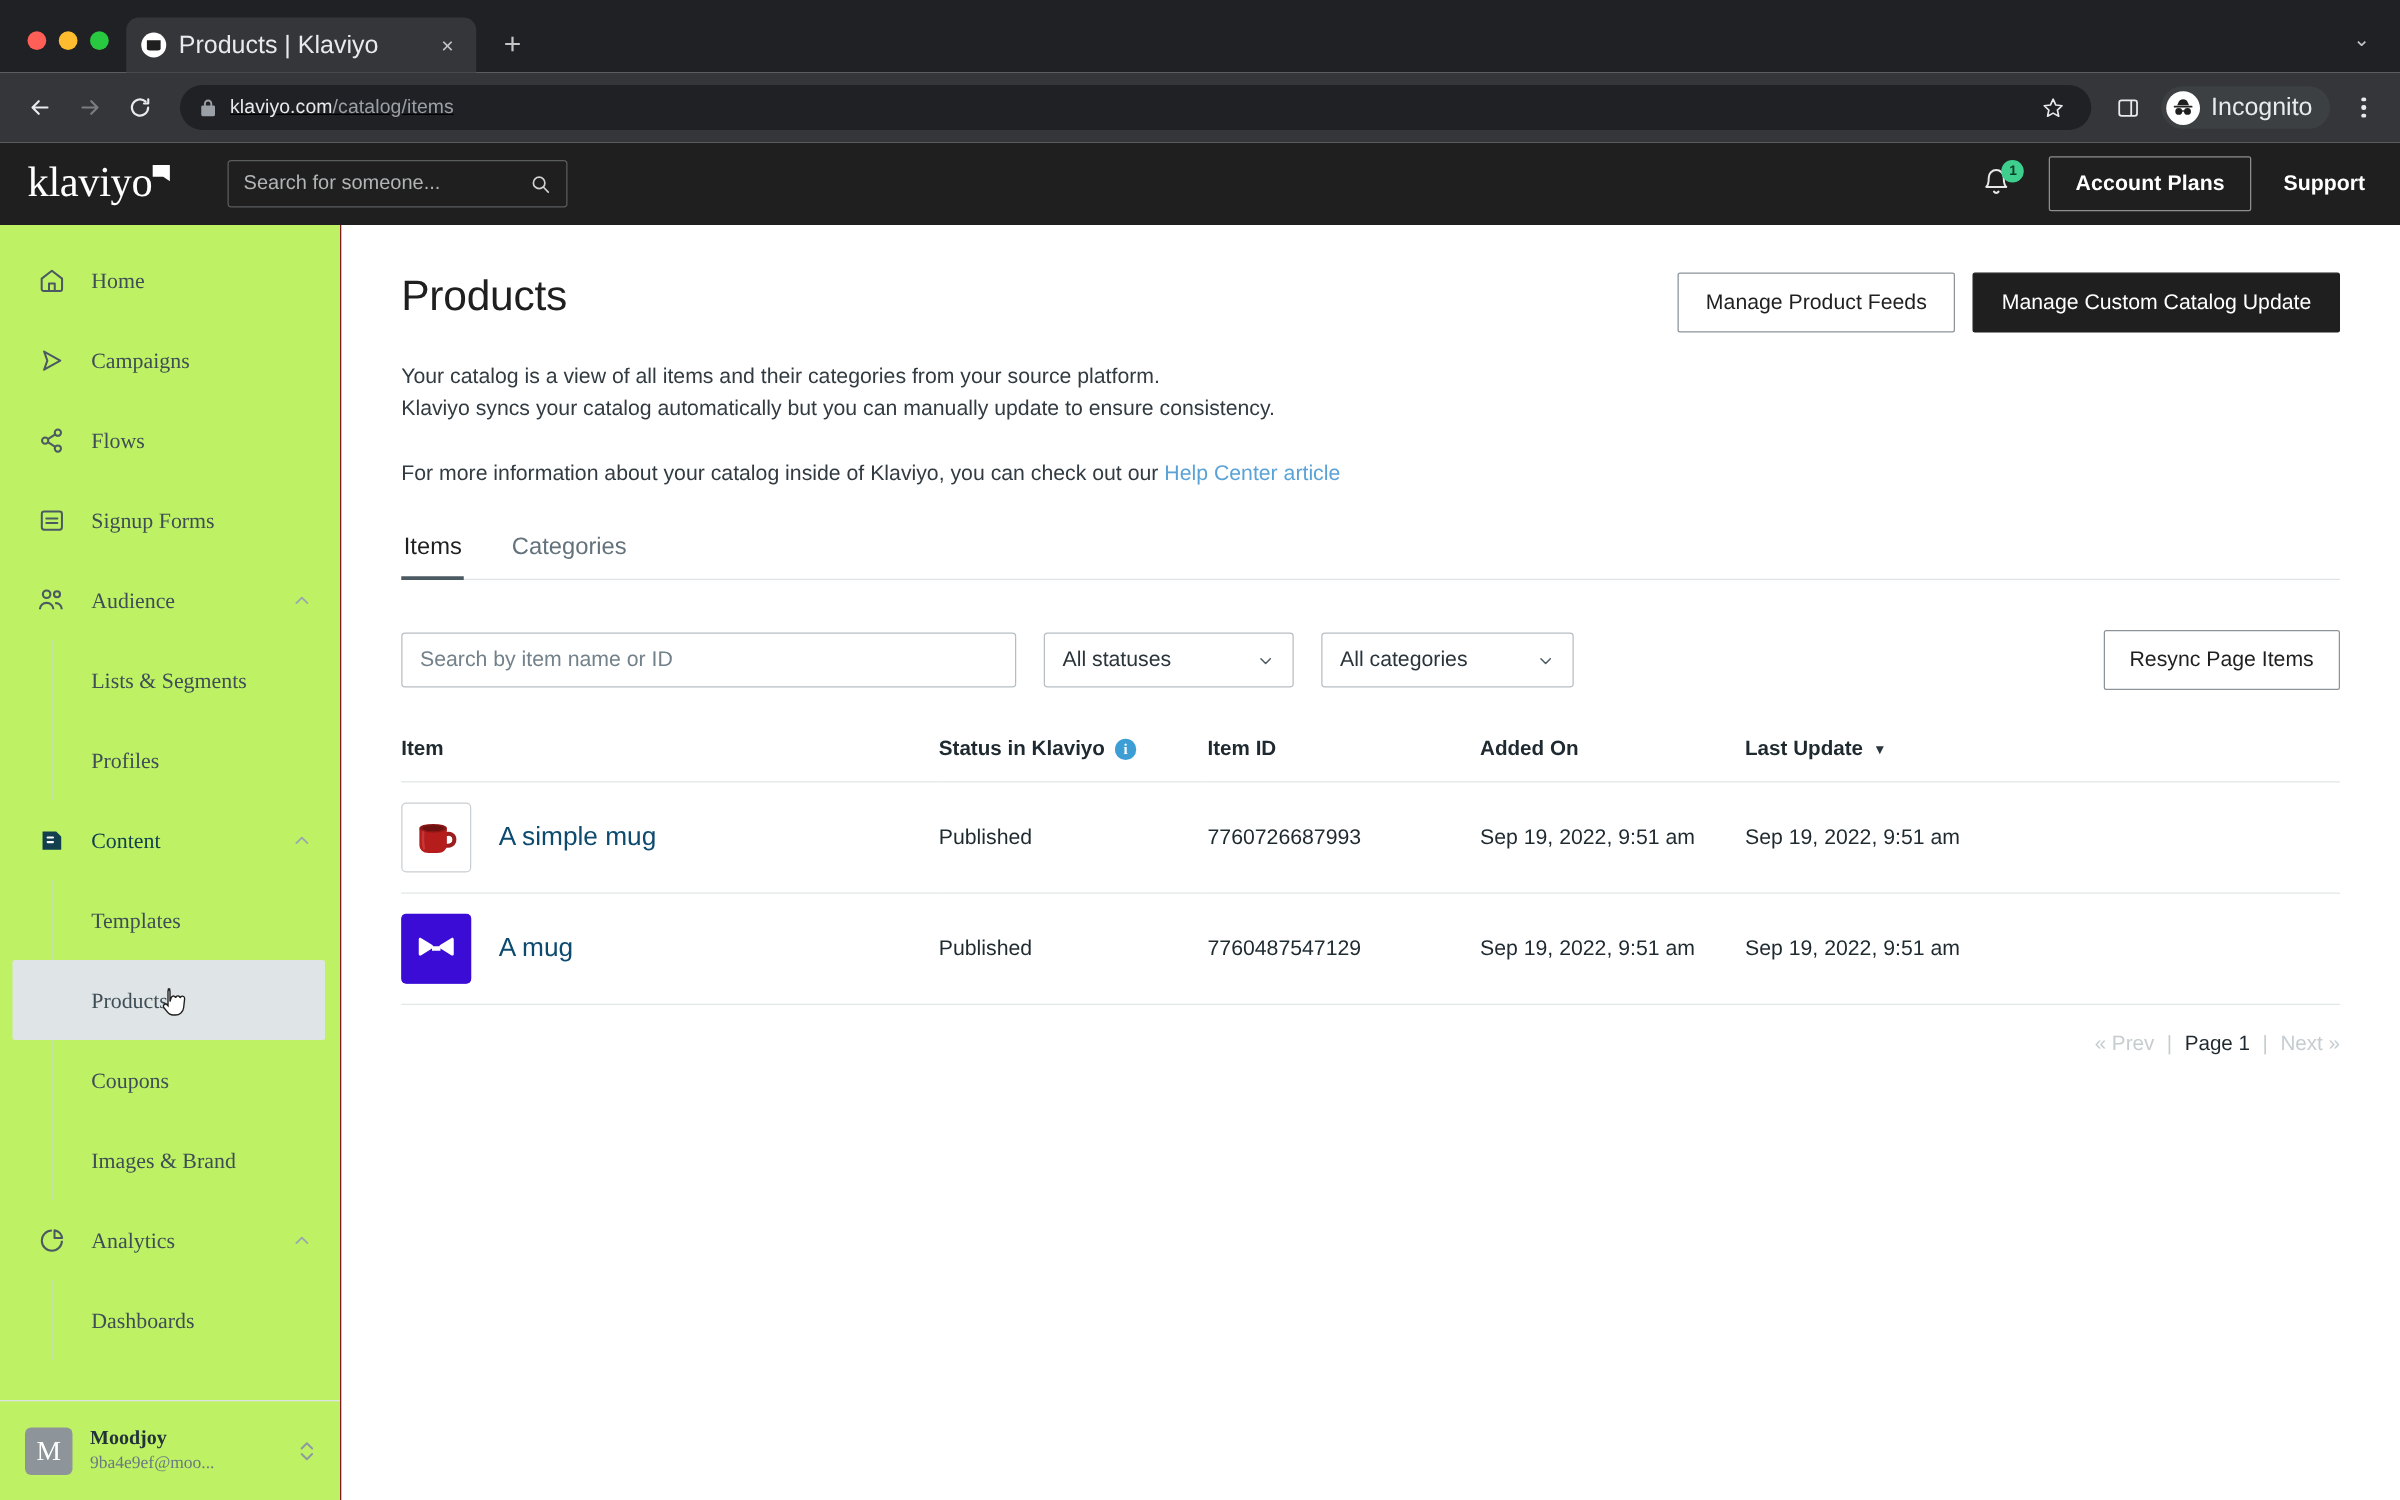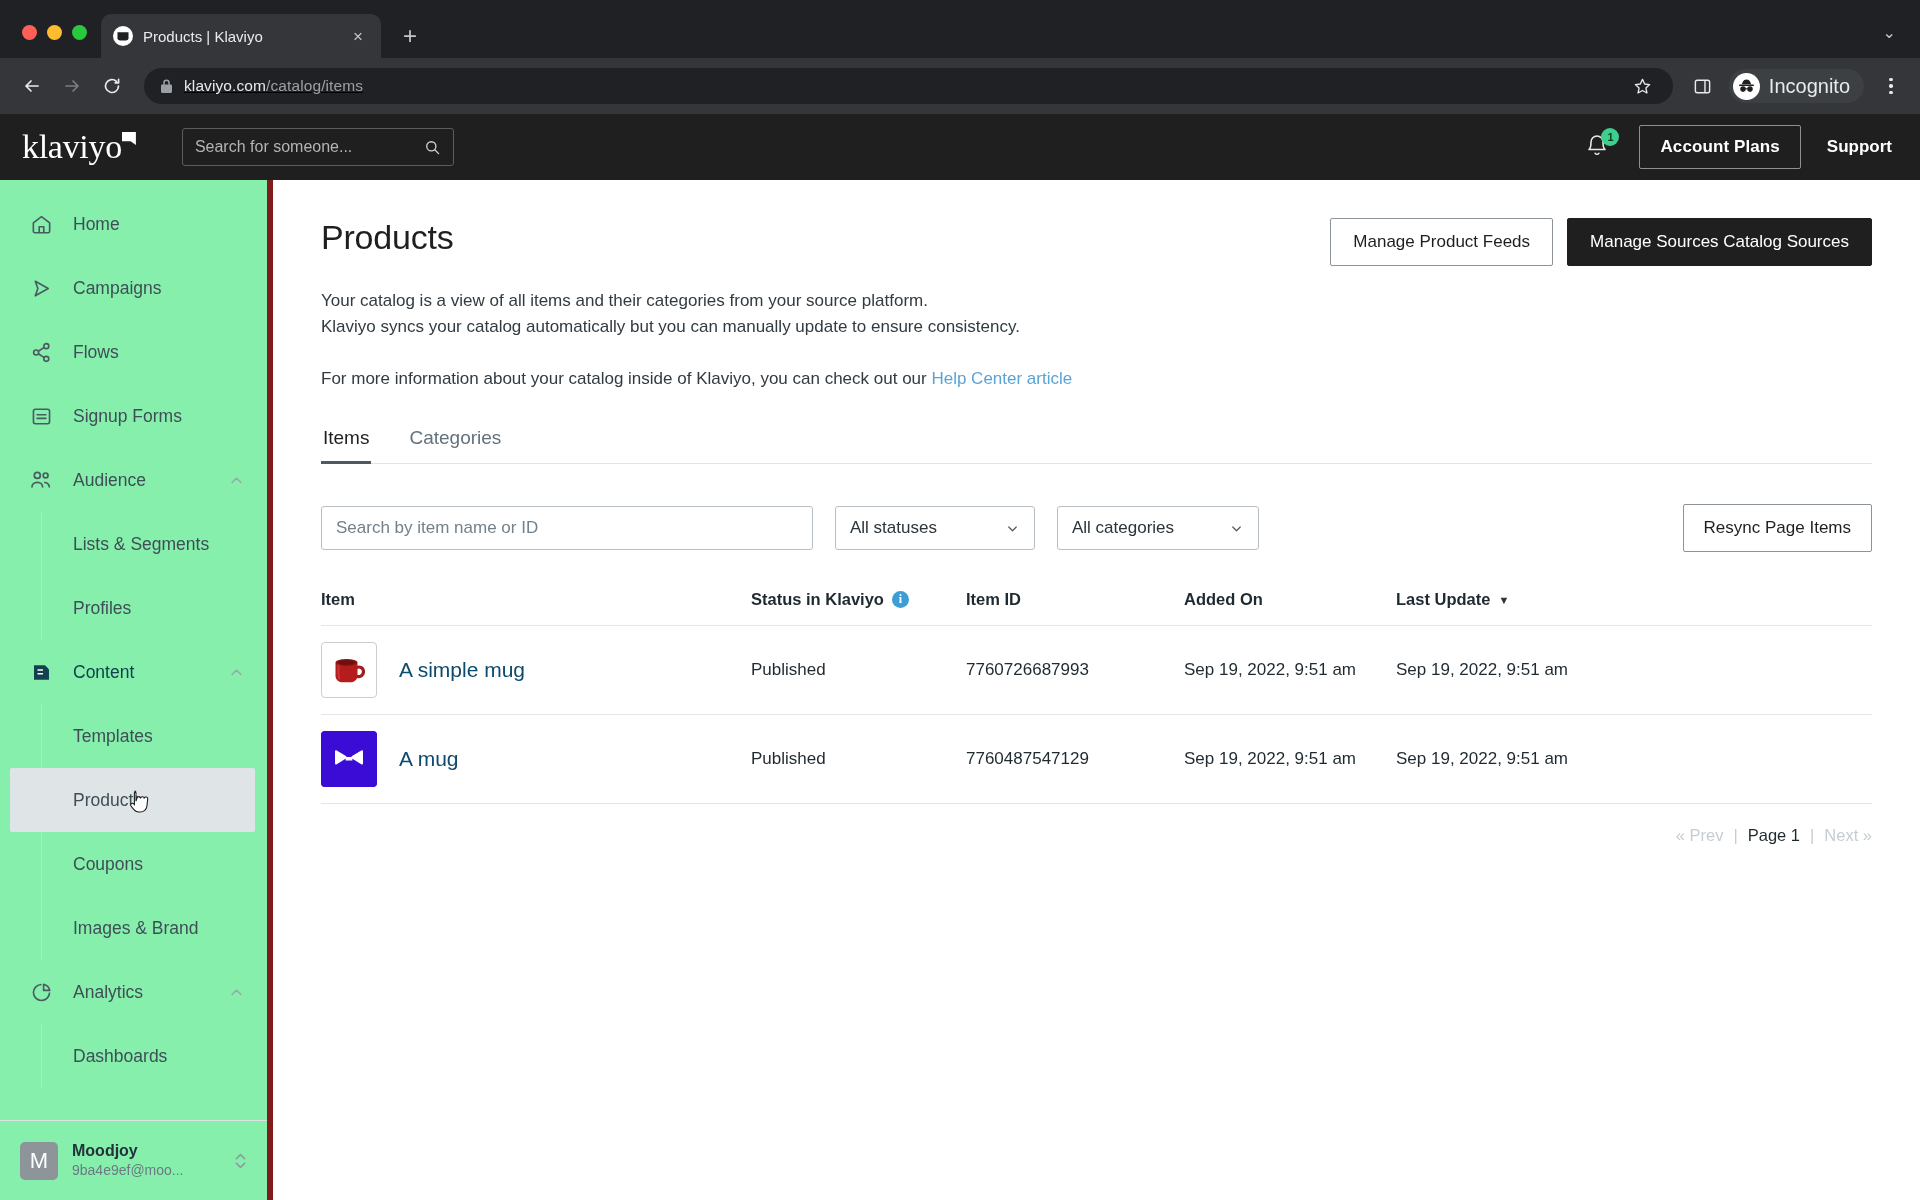--- a/index.html
+++ b/index.html
@@ -24,21 +24,21 @@
   .tab {
     height: 44px; width: 280px; background: #35363a; border-radius: 10px 10px 0 0;
     display: flex; align-items: center; padding: 0 12px; gap: 10px; position: relative;
   }
   .tab-favicon {
     width: 20px; height: 20px; border-radius: 50%; background: #ffffff;
     display: flex; align-items: center; justify-content: center; flex: 0 0 20px;
   }
   .tab-favicon svg { display: block; }
   .tab-title {
-    color: #e8eaed; font-size: 15px; white-space: nowrap; overflow: hidden;
+    color: #e8eaed; font-size: 20px; white-space: nowrap; overflow: hidden;
     text-overflow: ellipsis; flex: 1;
   }
   .tab-close {
     width: 22px; height: 22px; display: flex; align-items: center; justify-content: center;
     color: #c4c7c5; font-size: 17px; line-height: 1; border-radius: 50%; flex: 0 0 22px;
   }
   .newtab {
     width: 34px; height: 34px; margin: 0 0 5px 12px; color: #c4c7c5;
     display: flex; align-items: center; justify-content: center; font-size: 24px;
     font-weight: 300; border-radius: 50%;
@@ -124,22 +124,22 @@
     border: 1px solid #8d8f91; color: #ffffff; background: transparent;
     font-size: 17px; font-weight: 700; padding: 11px 20px; border-radius: 2px;
     font-family: inherit; letter-spacing: .1px;
   }
   .support-link { color: #ffffff; font-size: 17px; font-weight: 700; margin-left: 26px; }
 
   .body-row { flex: 1; display: flex; min-height: 0; }
 
   
   .sidebar {
-    width: 273px; background: #86efac; border-right: 6px solid #7f1d1d;
-    display: flex; flex-direction: column; flex: 0 0 273px; position: relative;
+    width: 273px; background: #bef264; border-right: 1px solid #7f1d1d;
+    display: flex; flex-direction: column; flex: 0 0 273px; position: relative; font-family: Liberation Serif, serif;
   }
   .nav { flex: 1; padding-top: 12px; overflow: hidden; }
   .nav-item {
     height: 64px; display: flex; align-items: center; padding: 0 22px 0 28px;
     color: #3f4e56; font-size: 17.5px; gap: 19px; position: relative;
   }
   .nav-item.active-group { color: #12404f; font-weight: 400; }
   .nav-item .ni { width: 26px; display: flex; align-items: center; justify-content: center; flex: 0 0 26px; }
   .nav-item .nlabel { flex: 1; }
   .chev { color: #9aa7ad; display: flex; }
@@ -513,21 +513,21 @@
           </span>
         </div>
       </div>
 
       <div class="main">
 
         <div class="main-head">
           <h1 class="page-title">Products</h1>
           <div class="head-actions">
             <button class="btn-outline">Manage Product Feeds</button>
-            <button class="btn-dark">Manage Sources Catalog Sources</button>
+            <button class="btn-dark">Manage Custom Catalog Update</button>
           </div>
         </div>
 
         <div class="intro">
           <p>
             <span>Your catalog is a view of all items and their categories from your source platform.</span><br>
             <span>Klaviyo syncs your catalog automatically but you can manually update to ensure consistency.</span>
           </p>
           <p>
             <span>For more information about your catalog inside of Klaviyo, you can check out our </span><a class="link">Help Center article</a>

